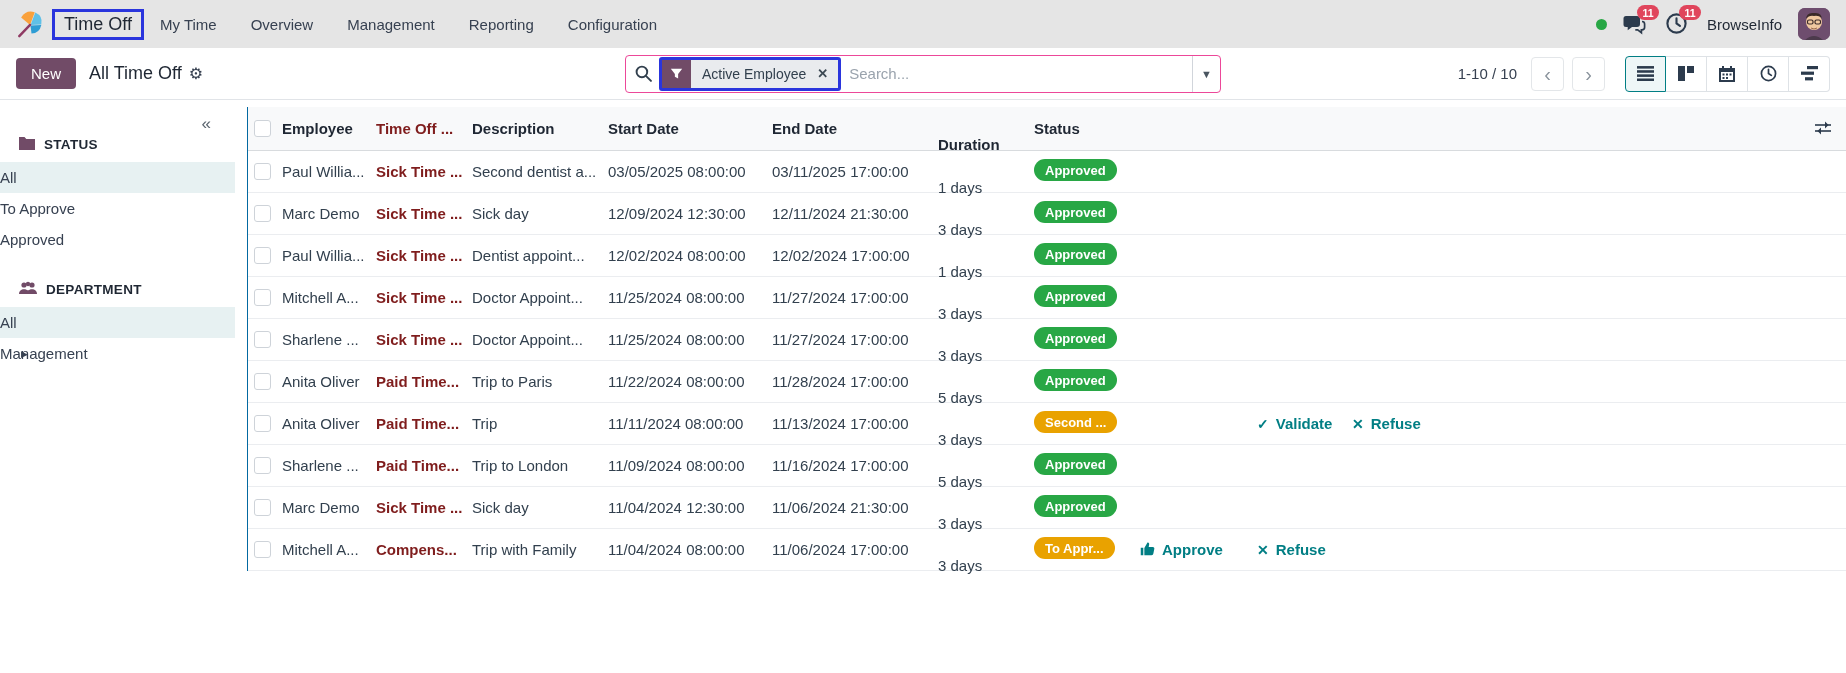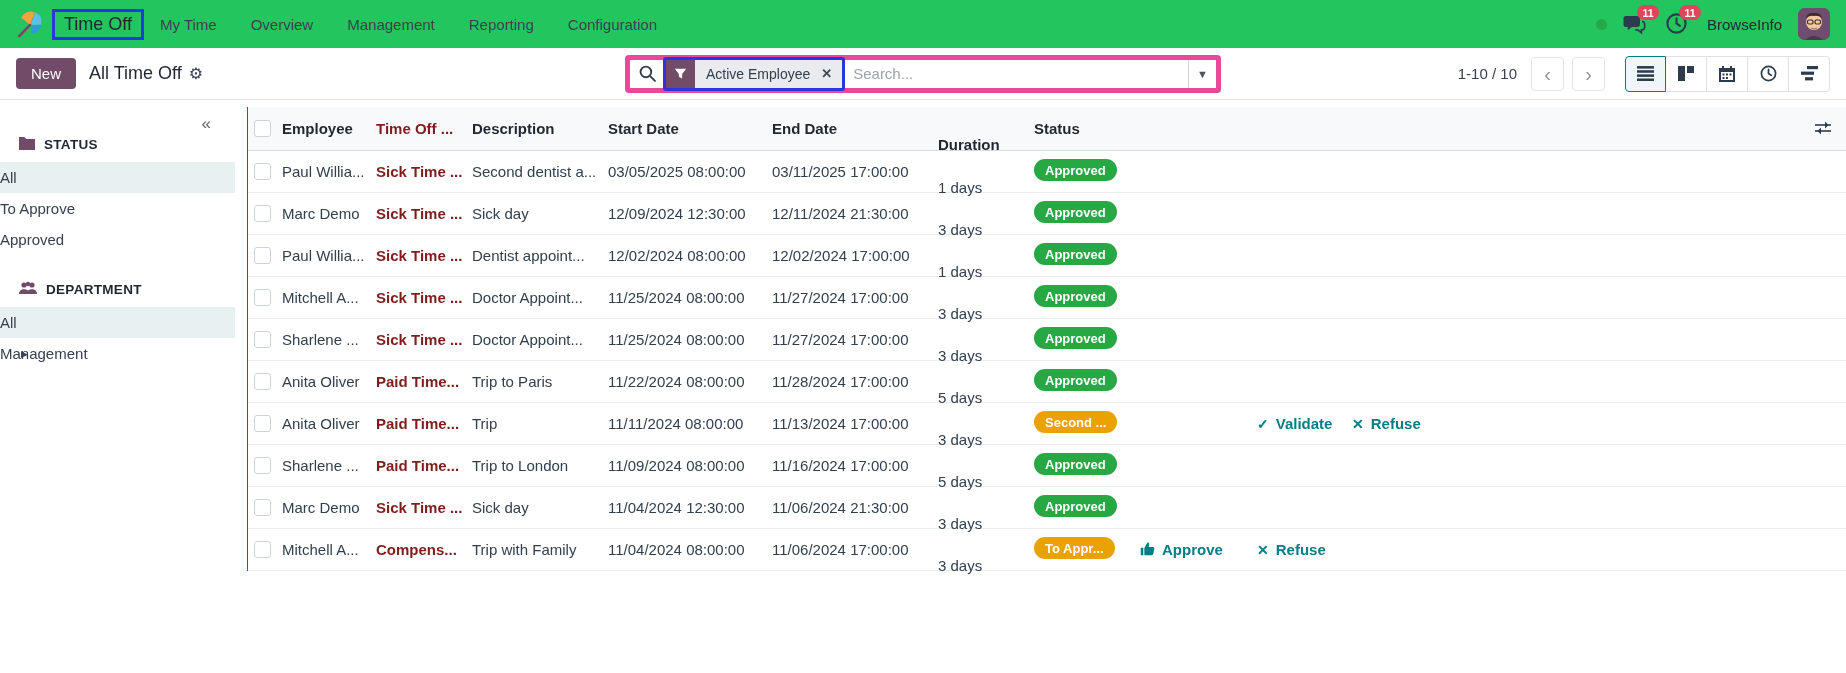--- a/index.html
+++ b/index.html
@@ -1,40 +1,40 @@
 <!DOCTYPE html>
 <html style="--primary: #714B67; --teal: #017e84; --success: #28a745; --warning: #e9a200; --highlight: #2a35dd; --badge-red: #e0455c;"><head>
 <meta charset="utf-8">
 <style>
   * { box-sizing: border-box; margin: 0; padding: 0; }
   html,body { width:1846px; height:673px; overflow:hidden;
     font-family:"Liberation Sans", sans-serif; background:#fff; color:#32404e; }
 
   
-  .navbar { height:48px; display:flex; align-items:center; padding:0 16px; background:#22c55e; }
+  .navbar { height:48px; display:flex; align-items:center; padding:0 16px; background:#e5e5e5; }
   .nav-logo { width:30px; height:30px; margin-right:6px; flex:0 0 auto; }
   .app-name { border:3px solid var(--highlight); padding:2px 9px; font-size:18px; color:#1f2733; margin-right:14px; cursor:pointer; }
   .nav-menu { display:flex; gap:30px; font-size:15px; color:#374151; }
   .nav-menu .menu-item { cursor:pointer; padding:4px 2px; }
   .nav-right { margin-left:auto; display:flex; align-items:center; gap:16px; }
   .presence-dot { width:11px; height:11px; border-radius:50%; background:var(--success); }
   .systray-icon { position:relative; width:26px; height:24px; cursor:pointer; }
   .badge-red { position:absolute; top:-7px; left:14px; background:var(--badge-red); color:#fff;
     font-size:10.5px; font-weight:bold; border-radius:9px; padding:1.5px 5.5px; }
   .company { font-size:15px; color:#1f2733; cursor:pointer; }
   .avatar { width:32px; height:32px; border-radius:7px; overflow:hidden; background:#6e4d6e; cursor:pointer; }
 
   
   .control-panel { height:52px; display:grid; grid-template-columns:1fr auto 1fr; align-items:center; padding:0 16px; border-bottom:1px solid #e1e4e8; }
   .cp-left { display:flex; align-items:center; gap:13px; }
   .btn-new { background:var(--primary); color:#fff; border:none; font-size:15px; padding:7px 15px; border-radius:4px; cursor:pointer; font-family:inherit; }
   .view-title { font-size:18px; color:#1f2733; display:flex; align-items:center; gap:7px; }
   .gear { font-size:16px; color:#374151; cursor:pointer; }
 
-  .searchbar { width:596px; height:38px; border:5px solid #ec4899; border-radius:4px; display:flex; align-items:center; padding:0 0 0 9px; background:#fff; }
+  .searchbar { width:596px; height:38px; border:1px solid #ec4899; border-radius:4px; display:flex; align-items:center; padding:0 0 0 9px; background:#fff; }
   .search-mag { flex:0 0 auto; margin-right:7px; }
   .facet { display:flex; align-items:stretch; border:3px solid var(--highlight); border-radius:3px; height:34px; overflow:hidden; }
   .facet-funnel { background:var(--primary); width:29px; display:flex; align-items:center; justify-content:center; }
   .facet-label { background:#e9ebee; display:flex; align-items:center; padding:0 9px 0 11px; font-size:14px; color:#32404e; white-space:nowrap; }
   .facet-x { background:#e9ebee; display:flex; align-items:center; padding:0 10px 0 2px; color:#3c4853; font-size:13px; font-weight:bold; cursor:pointer; }
   .search-input { flex:1; border:none; outline:none; font-size:15px; padding:0 8px; font-family:inherit; color:#32404e; min-width:40px; }
   .search-input::placeholder { color:#9aa3ad; }
   .search-caret { width:28px; align-self:stretch; border-left:1px solid #d1d5db; display:flex; align-items:center; justify-content:center; color:#4a5560; font-size:11px; cursor:pointer; }
 
   .cp-right { display:flex; align-items:center; justify-content:flex-end; gap:8px; }

